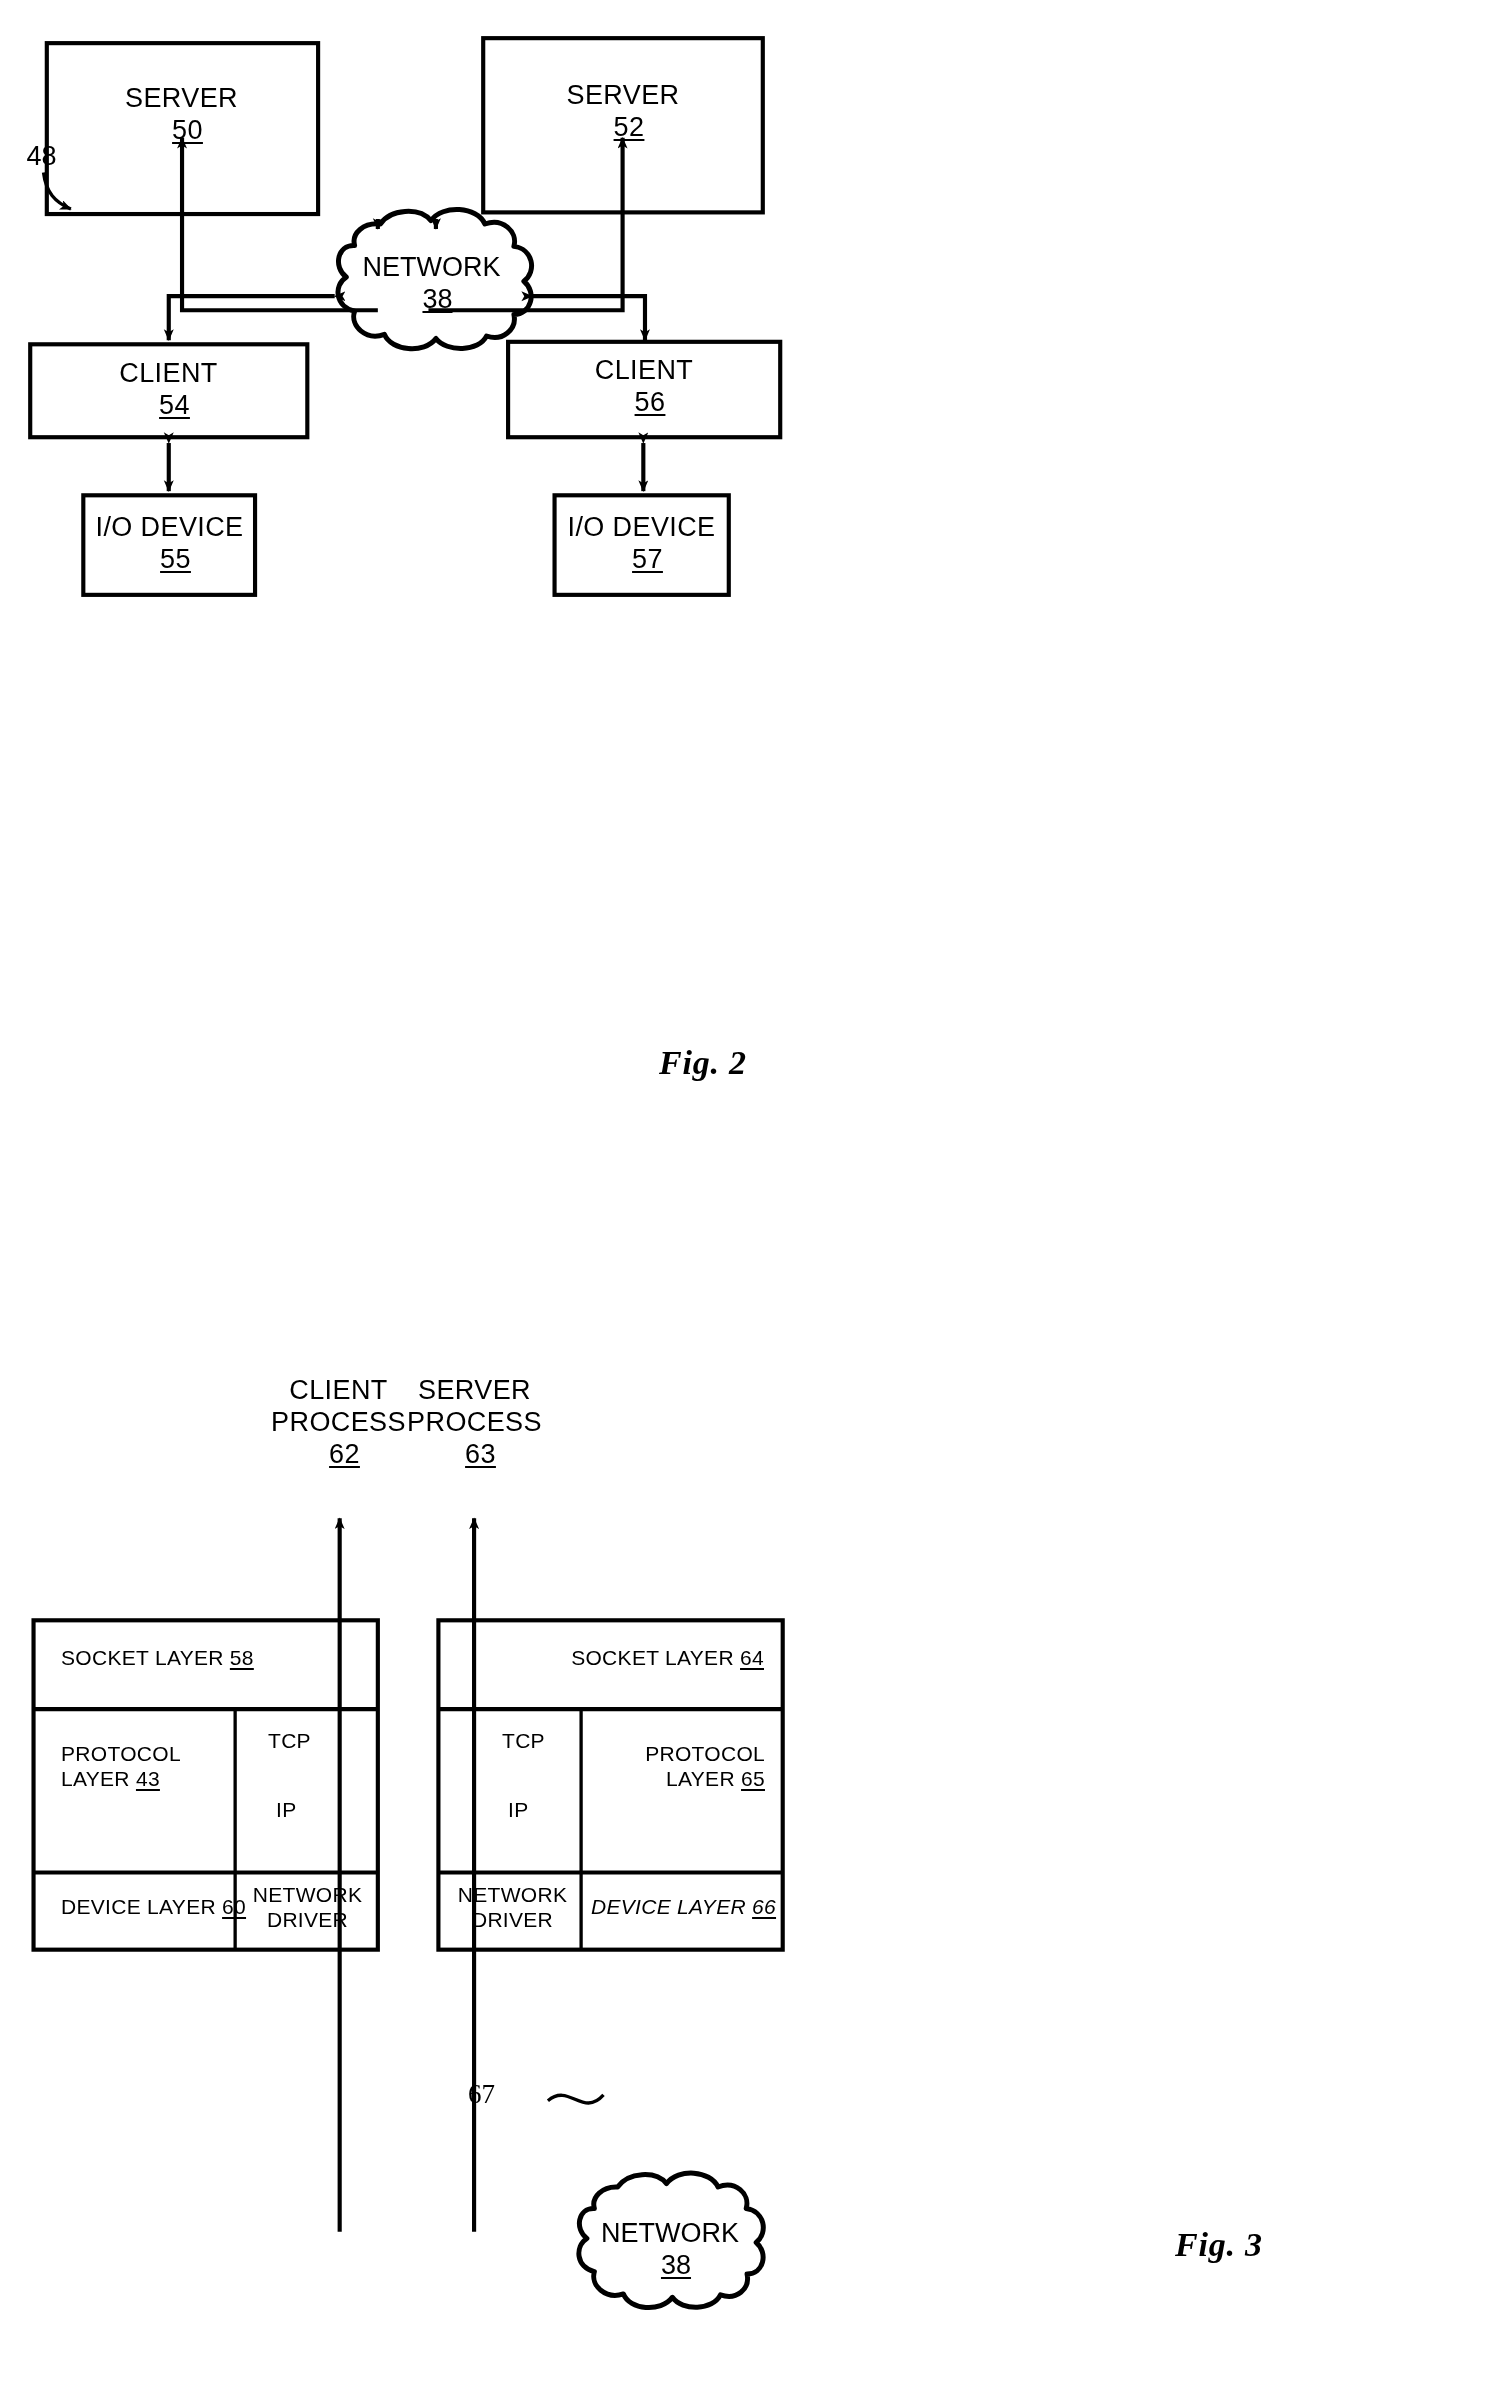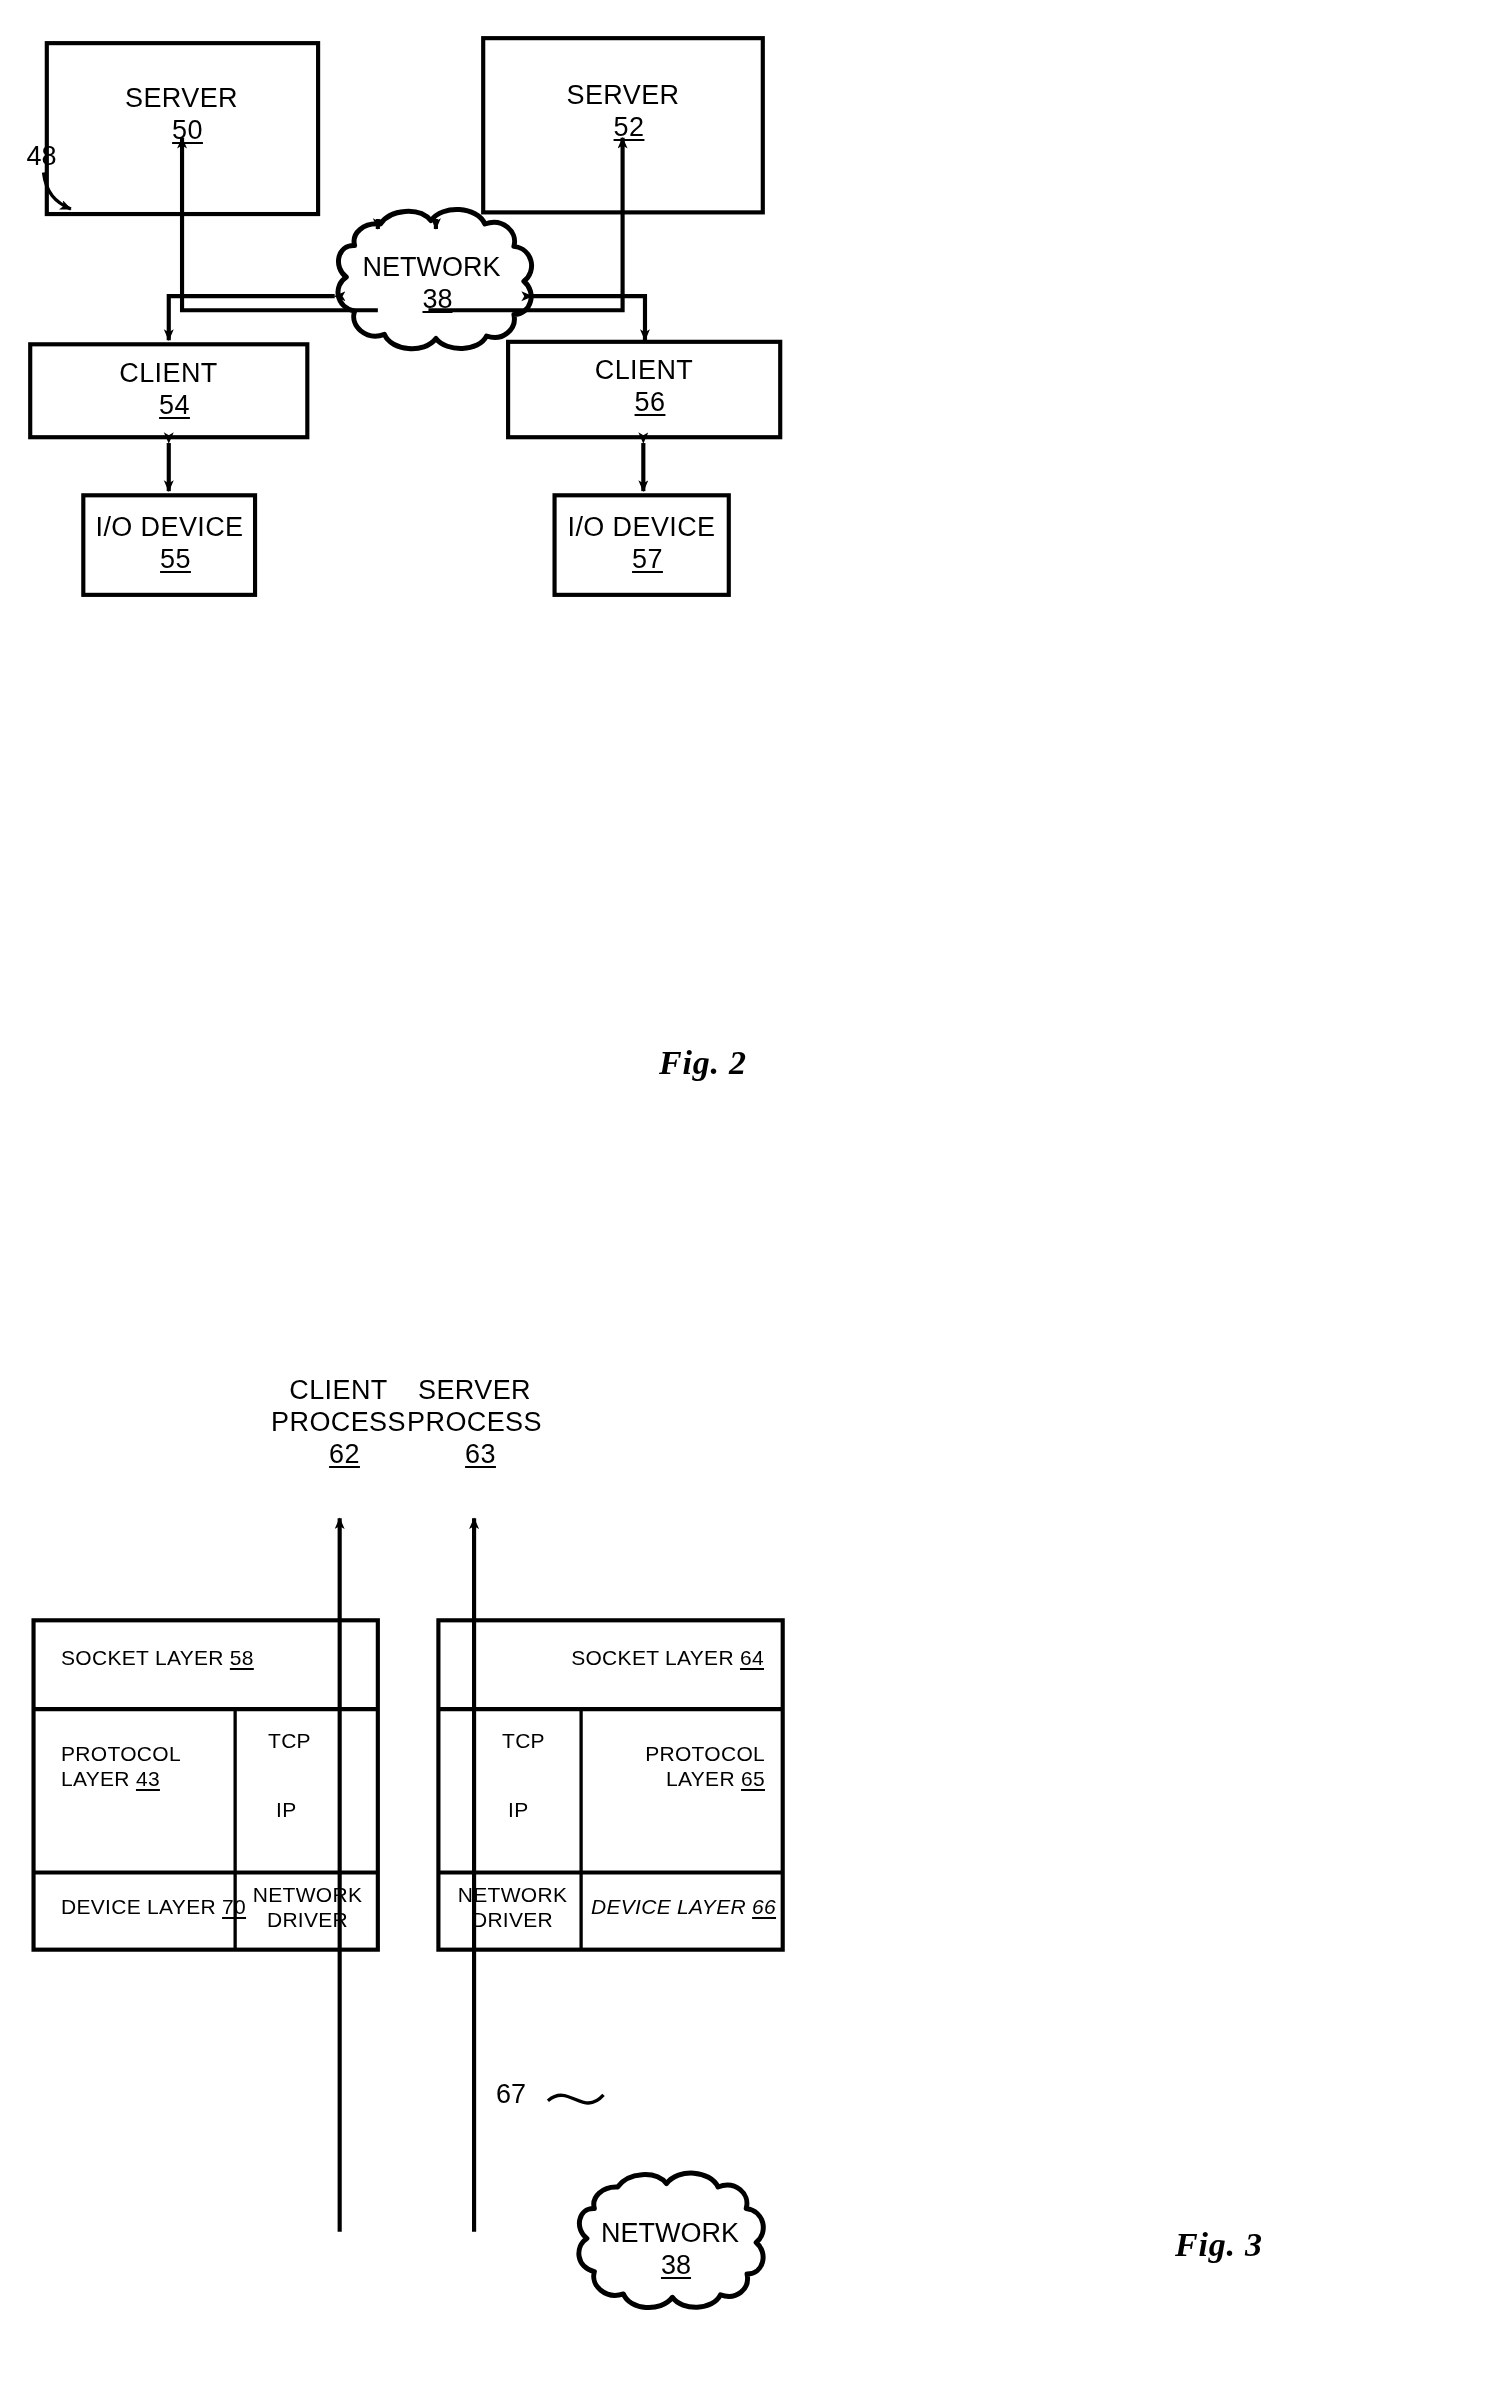--- a/index.html
+++ b/index.html
@@ -168,21 +168,21 @@
     <span>LAYER</span>
     <span class="u">43</span>
   </div>
 </div>
 
 <div class="celltxt" style="left:268px;top:1728px;">TCP</div>
 <div class="celltxt" style="left:276px;top:1797px;">IP</div>
 
 <div class="celltxt" style="left:61px;top:1894px;width:174px;text-align:left;white-space:nowrap;">
   <span>DEVICE LAYER</span>
-  <span class="u">70</span>
+  <span class="u">60</span>
 </div>
 
 <div class="celltxt" style="left:241px;top:1882px;width:133px;text-align:center;">
   <div>NETWORK</div>
   <div>DRIVER</div>
 </div>
 
 <div class="celltxt" style="left:465px;top:1645px;width:299px;text-align:right;">
   <span>SOCKET LAYER</span>
   <span class="u">64</span>
@@ -207,18 +207,18 @@
 <div class="celltxt" style="left:444px;top:1882px;width:137px;text-align:center;">
   <div>NETWORK</div>
   <div>DRIVER</div>
 </div>
 
 <div class="cloudtxt" style="left:581px;top:2217px;width:178px;">
   <span class="t-lbl">NETWORK</span>
   <span class="t-num">38</span>
 </div>
 
-<div class="refnum" style="left:496px;top:2079px;">67</div>
+<div class="refnum" style="left:468px;top:2079px;font-family:Liberation Serif, serif;">67</div>
 
 <div class="figlbl" style="left:1175px;top:2226px;">Fig. 3</div>
 
 </div>
 
 
 </body></html>

